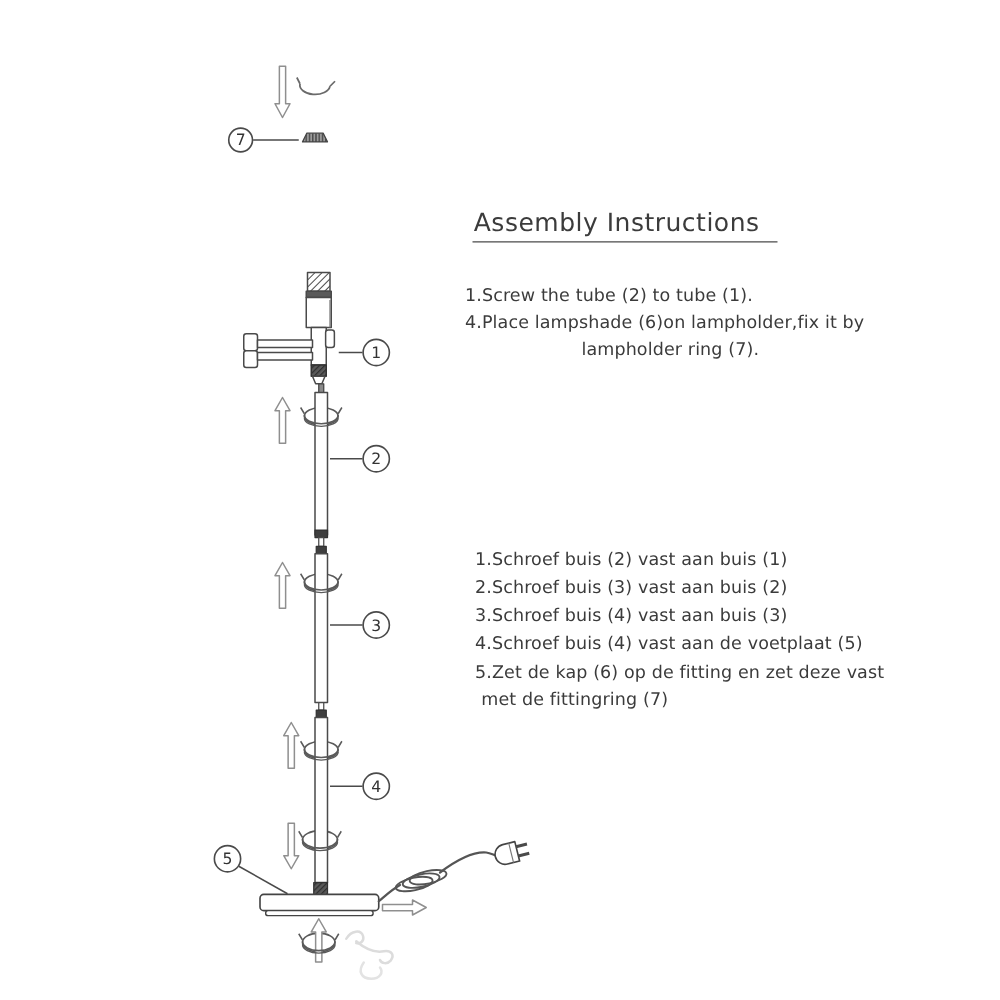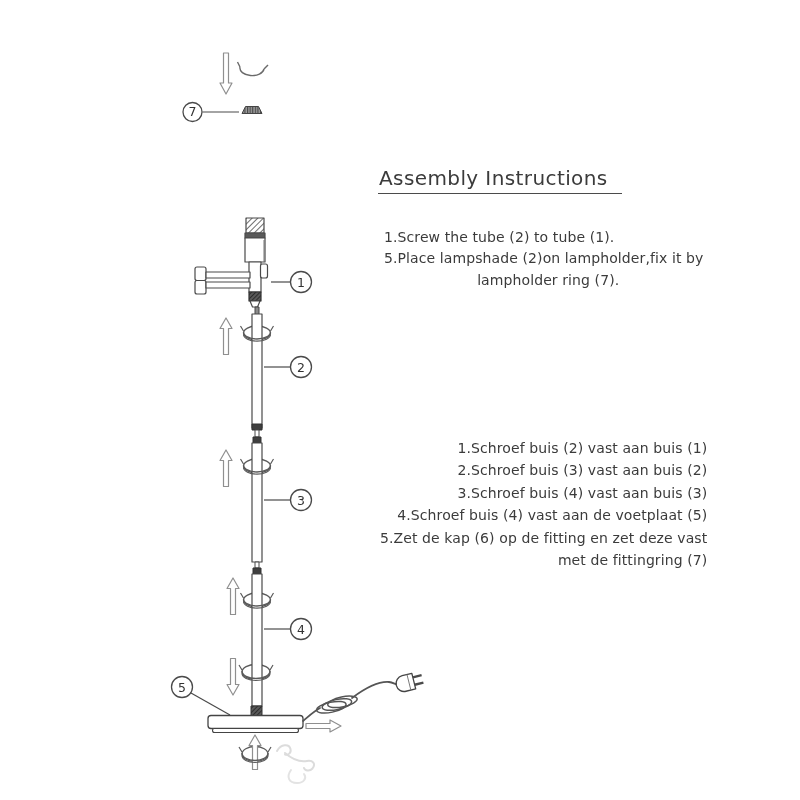--- a/index.html
+++ b/index.html
@@ -5,21 +5,21 @@
   html,body{margin:0;padding:0;background:#fff;}
   #canvas{position:relative;width:800px;height:800px;background:#ffffff;overflow:hidden;
           font-family:"DejaVu Sans","Liberation Sans",sans-serif;color:#3b3b3b;}
   #diagram-svg{position:absolute;left:0;top:0;}
   .col{position:absolute;}
   h2.sec-title{margin:0;font-size:20px;font-weight:normal;letter-spacing:0.4px;color:#3b3b3b;
        display:inline-block;border-bottom:1.5px solid #4b4b4b;padding:0 14px 3px 1px;}
   .steps{font-size:14px;color:#3b3b3b;letter-spacing:0.1px;}
   .steps .step{white-space:pre;}
   #en-steps .step{line-height:21.4px;}
-  #nl-steps .step{line-height:22.4px;text-align:right;}
+  #nl-steps .step{line-height:22.4px;}
   .cont-en{padding-left:9px;text-align:center;}
   .cont-nl{padding-left:5px;}
   text.callout-num{font-family:"DejaVu Sans","Liberation Sans",sans-serif;font-size:12.5px;fill:#333;}
 </style>
 </head>
 <body>
 
 <div id="canvas">
 
   <svg id="diagram-svg" width="800" height="800" viewBox="0 0 800 800">
@@ -160,23 +160,23 @@
         <path d="M277,751 c4,-7 12,-7.5 13.5,-2 c1,4 -2.5,6.5 -5.5,5.5"></path>
         <path d="M285,753 c7,6 14,9.5 22,8 c6,-1 9,3 5.5,7.5 c-2.5,3 -7.5,2.5 -8.5,-0.5"></path>
         <path d="M291,770 c-5,7 -2,13 6,13 c7,0 10,-5 7,-9" stroke="#e3e3e3"></path>
       </g>
     </g>
   </svg>
 
   <div class="col" style="left:378px;top:166px;">
     <h2 class="sec-title">Assembly Instructions</h2>
   </div>
-  <div class="col steps" id="en-steps" style="left:384px;top:227px;">
+  <div class="col steps" id="en-steps" style="left:372px;top:227px;">
     <div class="step">1.Screw the tube (2) to tube (1).</div>
-    <div class="step">5.Place lampshade (2)on lampholder,fix it by</div>
+    <div class="step">4.Place lampshade (6)on lampholder,fix it by</div>
     <div class="step cont-en">lampholder ring (7).</div>
   </div>
 
   <div class="col steps" id="nl-steps" style="left:380px;top:437px;">
     <div class="step">1.Schroef buis (2) vast aan buis (1)</div>
     <div class="step">2.Schroef buis (3) vast aan buis (2)</div>
     <div class="step">3.Schroef buis (4) vast aan buis (3)</div>
     <div class="step">4.Schroef buis (4) vast aan de voetplaat (5)</div>
     <div class="step">5.Zet de kap (6) op de fitting en zet deze vast</div>
     <div class="step cont-nl">met de fittingring (7)</div>

